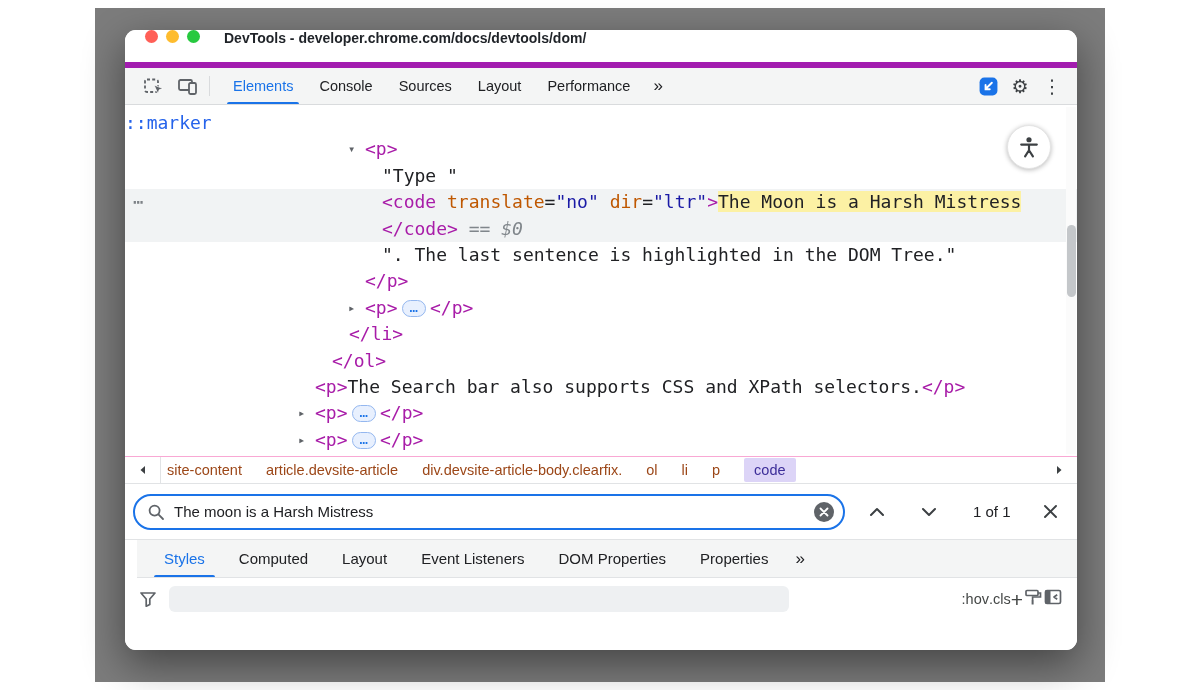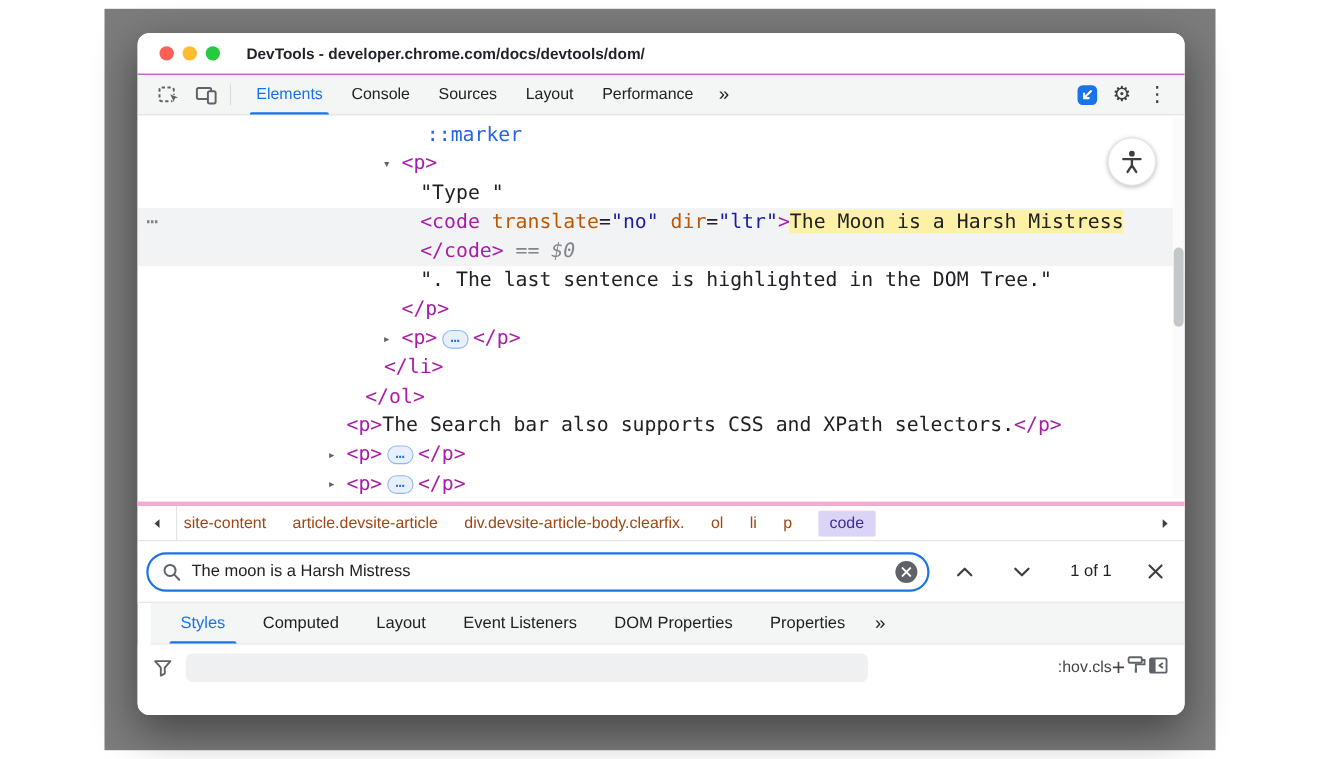--- a/index.html
+++ b/index.html
@@ -5,22 +5,22 @@
   * { box-sizing: border-box; margin: 0; padding: 0; }
   html,body { width:1200px; height:690px; overflow:hidden; background:#ffffff;
               font-family:"Liberation Sans", sans-serif; }
   .backdrop { position:absolute; left:95px; top:8px; width:1010px; height:674px; background:#7c7c7c; }
 
   .window { position:absolute; left:125px; top:30px; width:952px; height:620px;
             background:#fff; border-radius:11px; overflow:hidden;
             box-shadow:0 14px 40px rgba(0,0,0,.45); display:flex; flex-direction:column; }
 
   
-  .titlebar { height:38px; flex:0 0 auto; display:flex; align-items:center; padding-left:20px;
-              background:#fff; border-bottom:1px solid #a21caf; }
+  .titlebar { height:38px; flex:0 0 auto; display:flex; padding-left:20px;
+              background:#fff; border-bottom:6px solid #a21caf; }
   .tl-dot { width:13px; height:13px; border-radius:50%; margin-right:8px; }
   .title-text { margin-left:16px; font-size:14px; font-weight:700; color:#1f2328; }
 
   
   .toolbar { height:37px; flex:0 0 auto; background:#f4f5f5; border-bottom:1px solid #d9dbdd;
              display:flex; align-items:stretch; padding:0 10px 0 12px; }
   .tool-ic { width:34px; display:flex; align-items:center; justify-content:center; cursor:pointer; }
   .vdiv { width:1px; background:#d9dbdd; margin:8px 4px; }
   .tab-strip { display:flex; align-items:stretch; margin-left:6px; }
   .tab { display:flex; align-items:center; padding:0 13px; font-size:14.5px; color:#202124;
@@ -52,21 +52,21 @@
                line-height:13px; border:1px solid #94b7ef; border-radius:9px; background:#e8f0fe;
                color:#1a73e8; font-size:14px; cursor:pointer; }
 
   .a11y-btn { position:absolute; right:26px; top:20px; width:44px; height:44px; border-radius:50%;
               background:#fff; border:1px solid #e4e4e4; box-shadow:0 1px 5px rgba(0,0,0,.28);
               display:flex; align-items:center; justify-content:center; cursor:pointer; }
   .scroll-track { position:absolute; right:1px; top:2px; bottom:2px; width:10px; background:#fbfbfb; }
   .scroll-thumb { position:absolute; right:0; top:118px; width:9px; height:72px; border-radius:5px; background:#c4c7ca; cursor:pointer; }
 
   
-  .crumbs { height:36px; flex:0 0 auto; background:#fff; border-top:4px solid #f9a8d4;
+  .crumbs { height:28px; flex:0 0 auto; background:#fff; border-top:1px solid #f9a8d4;
             border-bottom:1px solid #e1e3e5; display:flex; align-items:center; position:relative; overflow:hidden; }
   .crumb-nav-left { width:36px; height:100%; flex:0 0 auto; border-right:1px solid #e1e3e5;
                     display:flex; align-items:center; justify-content:center; cursor:pointer; }
   .crumb-list { display:flex; align-items:center; gap:24px; padding-left:6px; white-space:nowrap;
                 overflow:hidden; flex:1; }
   .crumb { font-size:14.5px; color:var(--breadcrumb-text); cursor:pointer; }
   .crumb.sel { background:var(--breadcrumb-selected-bg); color:var(--breadcrumb-selected-text);
                padding:4px 10px; border-radius:2px; }
   .crumb-nav-right { position:absolute; right:4px; top:0; height:100%; width:28px;
                      display:flex; align-items:center; justify-content:center; cursor:pointer; background:#fff; }
@@ -142,21 +142,21 @@
           <path d="M13.2 6.4 L7.2 12.4 M7.2 8.6 V12.6 H11.2" stroke="#fff" stroke-width="1.8" fill="none" stroke-linecap="round"></path>
         </svg>
       </div>
       <div class="glyph-btn">⚙</div>
       <div class="glyph-btn">⋮</div>
     </div>
   </div>
 
   <div class="dom-area">
     <div>
-        <div class="dom-line" style="padding-left: 263px;"><span class="seg-pseudo">::marker</span></div>
+        <div class="dom-line" style=""><span class="seg-pseudo">::marker</span></div>
         <div class="dom-line" style="padding-left: 240px;"><span class="tree-arrow" style="left: 223px;">▾</span><span class="seg-tag">&lt;p&gt;</span></div>
         <div class="dom-line" style="padding-left: 257px;"><span class="seg-text">"Type "</span></div>
         <div class="dom-line sel" style="padding-left: 257px;"><span class="gutter-dots">⋯</span><span class="seg-tag">&lt;code</span><span class="seg-text"> </span><span class="seg-attr">translate</span><span class="seg-text">=</span><span class="seg-val">"no"</span><span class="seg-text"> </span><span class="seg-attr">dir</span><span class="seg-text">=</span><span class="seg-val">"ltr"</span><span class="seg-tag">&gt;</span><span class="seg-hl">The Moon is a Harsh Mistress</span></div>
         <div class="dom-line sel" style="padding-left: 257px;"><span class="seg-tag">&lt;/code&gt;</span><span class="seg-eq"> == </span><span class="seg-var">$0</span></div>
         <div class="dom-line" style="padding-left: 257px;"><span class="seg-text">". The last sentence is highlighted in the DOM Tree."</span></div>
         <div class="dom-line" style="padding-left: 240px;"><span class="seg-tag">&lt;/p&gt;</span></div>
         <div class="dom-line" style="padding-left: 240px;"><span class="tree-arrow" style="left: 223px;">▸</span><span class="seg-tag">&lt;p&gt;</span><span class="ell-badge">…</span><span class="seg-tag">&lt;/p&gt;</span></div>
         <div class="dom-line" style="padding-left: 224px;"><span class="seg-tag">&lt;/li&gt;</span></div>
         <div class="dom-line" style="padding-left: 207px;"><span class="seg-tag">&lt;/ol&gt;</span></div>
         <div class="dom-line" style="padding-left: 190px;"><span class="seg-tag">&lt;p&gt;</span><span class="seg-text">The Search bar also supports CSS and XPath selectors.</span><span class="seg-tag">&lt;/p&gt;</span></div>

